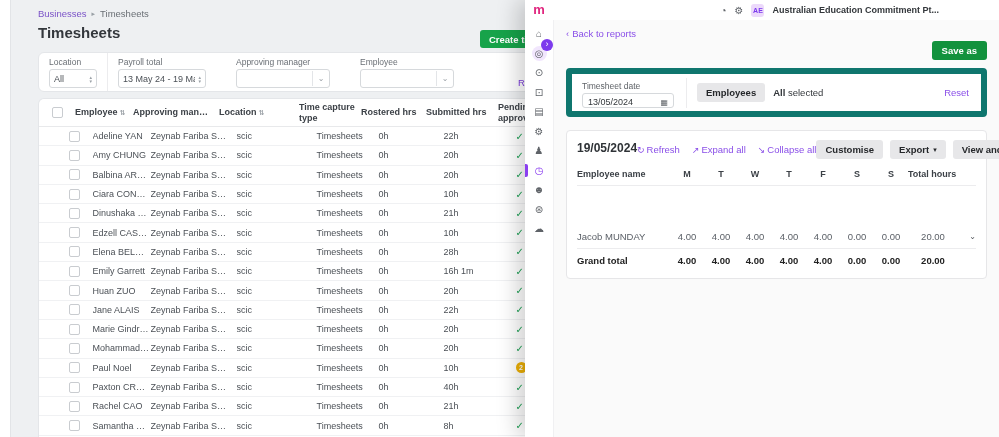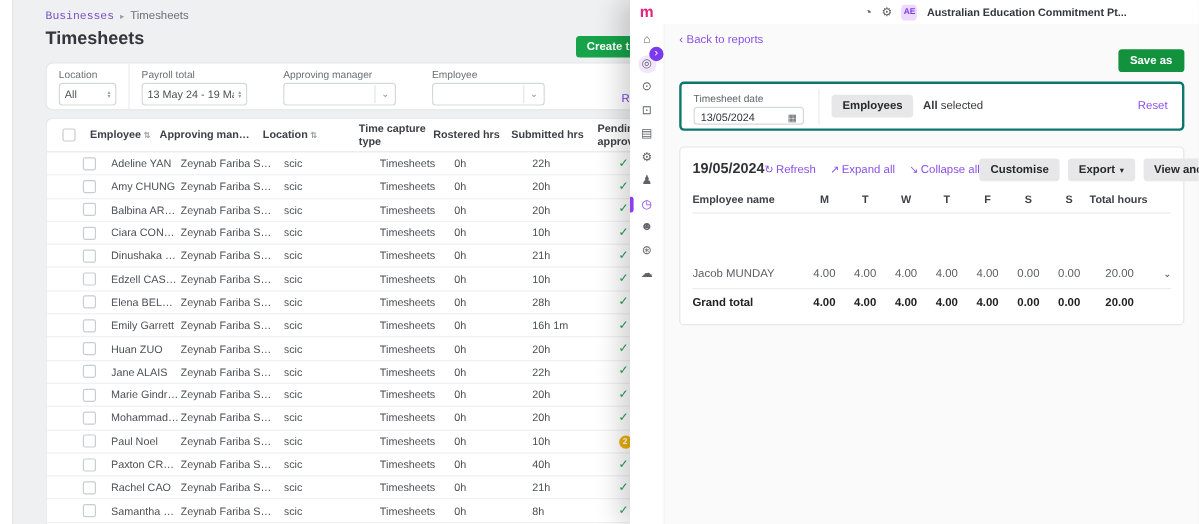--- a/index.html
+++ b/index.html
@@ -3,21 +3,21 @@
 <meta charset="utf-8">
 <style>
   html,body{margin:0;padding:0;}
   body{font-family:"Liberation Sans","DejaVu Sans",sans-serif;-webkit-font-smoothing:antialiased;}
   .stage{position:relative;width:999px;height:437px;overflow:hidden;background:#eef0f2;}
 
   
   .left-page{position:absolute;inset:0;background:#eef0f2;}
   .left-edge{position:absolute;left:0;top:0;width:10px;height:437px;background:#fff;border-right:1px solid #e2e4e7;}
   .breadcrumb{position:absolute;left:38px;top:8px;font-size:9.5px;color:#6a6f75;display:flex;align-items:center;gap:5px;}
-  .breadcrumb .bc-root{color:#7a52c7;font-family:Liberation Mono, monospace;}
+  .breadcrumb .bc-root{color:#7a52c7;}
   .breadcrumb .bc-sep{font-size:7px;color:#9aa0a6;}
   .lp-title{position:absolute;left:38px;top:24px;font-size:15px;font-weight:700;color:#33373c;}
   .create-btn{position:absolute;left:480px;top:30px;height:18px;background:#17a34a;color:#fff;font-size:9.5px;font-weight:700;
     display:flex;align-items:center;padding:0 9px;border-radius:3px;white-space:nowrap;}
 
   .filter-card{position:absolute;left:38px;top:52px;width:552px;height:38px;background:#fff;border:1px solid #e4e6e9;border-radius:6px;
     display:flex;align-items:stretch;}
   .f-group{padding:4px 10px 0 10px;display:flex;flex-direction:column;gap:2px;}
   .f-group + .f-group{border-left:1px solid #ececee;}
   .f-group.no-div{border-left:none;}
@@ -67,21 +67,21 @@
   .side-item.active::before{content:"";position:absolute;left:0;top:3px;bottom:3px;width:2.5px;background:#8b3ff0;border-radius:0 2px 2px 0;}
   .expand-badge{position:absolute;left:16px;top:39px;width:12px;height:12px;border-radius:50%;background:#7c3aed;color:#fff;
     font-size:9px;display:flex;align-items:center;justify-content:center;z-index:5;line-height:1;padding-bottom:1px;box-sizing:border-box;}
 
   .content{position:absolute;left:29px;top:20px;right:0;bottom:0;background:#fafafa;padding:8px 12px;box-sizing:border-box;overflow:hidden;}
   .back-link{font-size:9.5px;color:#8a4fe8;display:flex;align-items:center;gap:3px;width:max-content;}
   .title-row{display:flex;align-items:center;margin-top:2px;}
   .panel-title{font-size:15px;font-weight:700;color:#26282b;}
   .save-as-btn{margin-left:auto;background:#12923d;color:#fff;font-size:9.5px;font-weight:700;padding:4px 10px;border-radius:3px;}
 
-  .p-filter-card{margin-top:8px;background:#fff;border:2px solid #0f766e;border-radius:4px;height:37px;display:flex;align-items:center;position:relative;}
+  .p-filter-card{margin-top:8px;background:#fff;border:6px solid #0f766e;border-radius:4px;height:37px;display:flex;align-items:center;position:relative;}
   .pf-date{padding:3px 12px 0 10px;display:flex;flex-direction:column;gap:2px;border-right:1px solid #ececee;height:30px;box-sizing:border-box;}
   .pf-label{font-size:8.5px;color:#5f6368;}
   .date-input{width:80px;height:17px;border:1px solid #d6d9dc;border-radius:3px;display:flex;align-items:flex-end;font-size:9px;color:#33373b;padding:0 5px;}
   .date-input .cal{margin-left:auto;font-size:8px;color:#5f6368;}
   .employees-btn{margin-left:10px;background:#e7e7e9;border-radius:3px;font-size:9.5px;font-weight:700;color:#26282b;padding:4px 9px;}
   .selected-txt{margin-left:8px;font-size:9.5px;color:#33373b;}
   .selected-txt b{font-weight:700;}
   .pf-reset{position:absolute;right:12px;font-size:9.5px;color:#8a4fe8;}
 
   .report-card{margin-top:13px;background:#fff;border:1px solid #e6e6e8;border-radius:4px;padding:9px 10px 6px 10px;}

